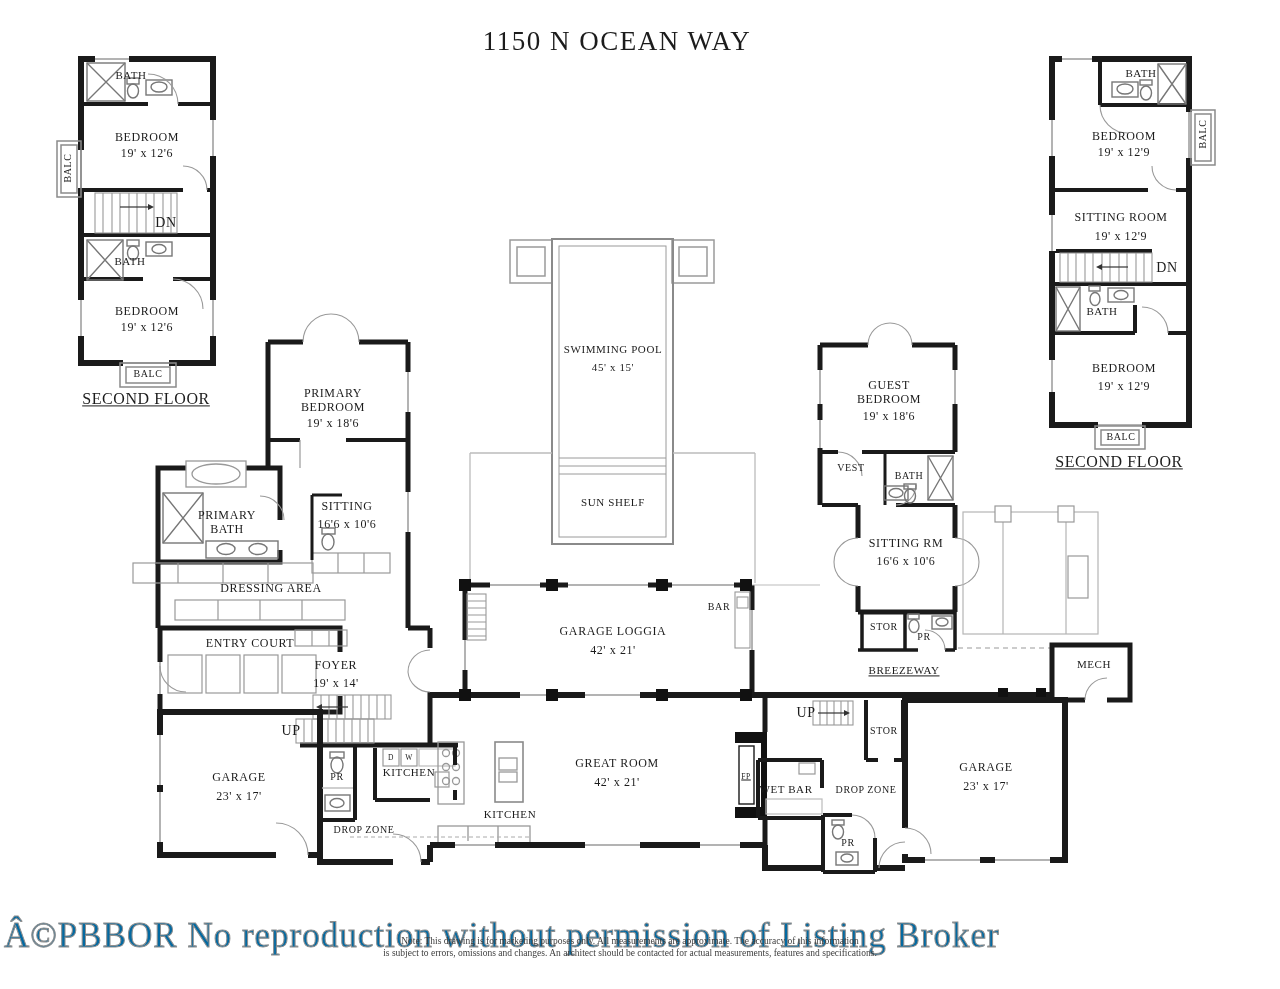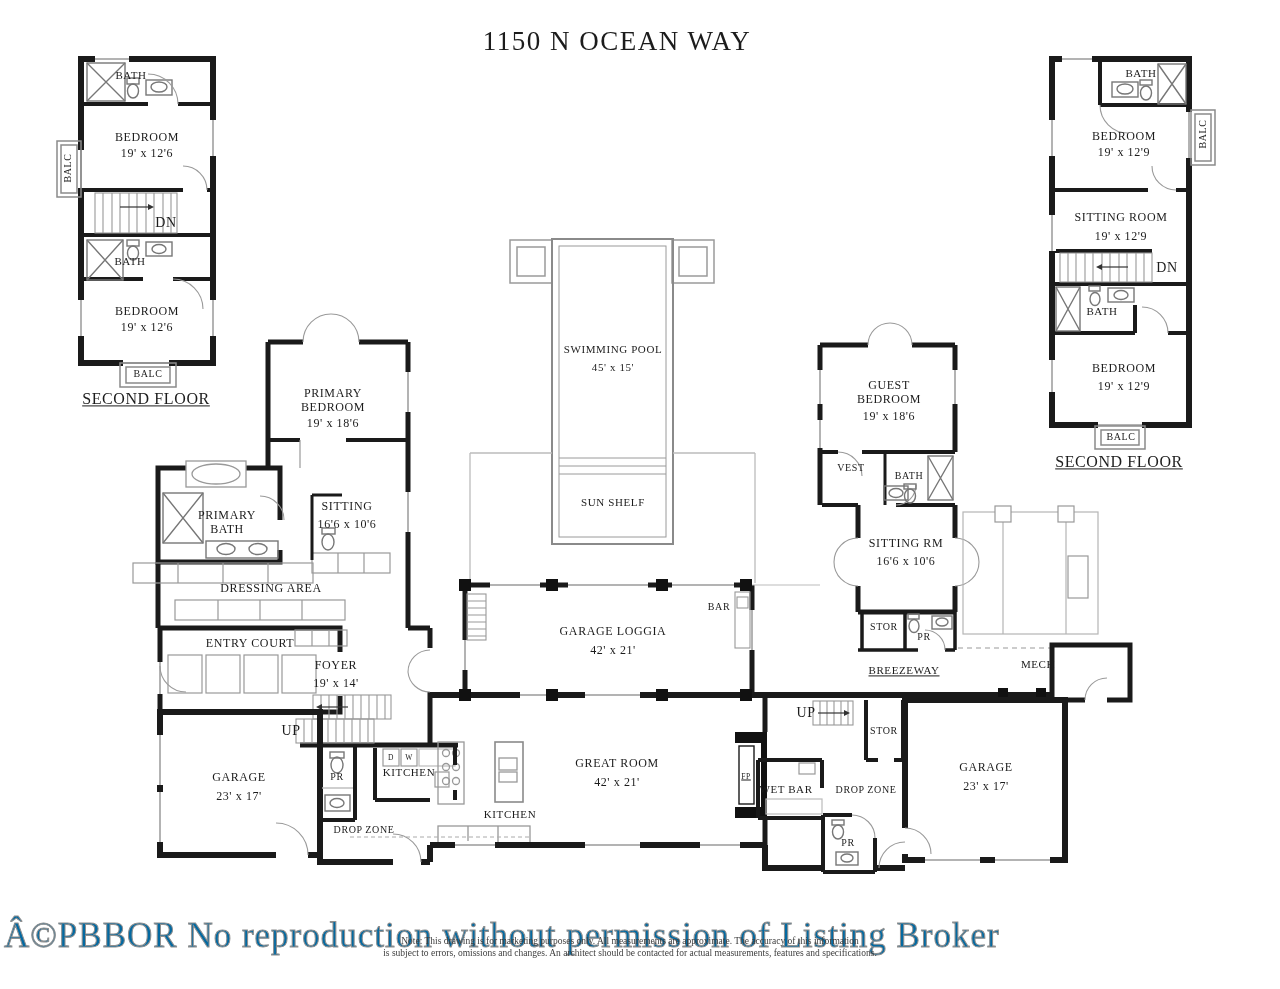--- a/index.html
+++ b/index.html
@@ -519,21 +519,21 @@
   <div class="lbl fs10" style="left:848px;top:843px;">PR</div>
   <div class="lbl wrap fs12" style="left:889px;top:392px;width:86px;">GUEST BEDROOM</div>
   <div class="lbl fs12" style="left:889px;top:416px;">19' x 18'6</div>
   <div class="lbl fs10" style="left:851px;top:468px;">VEST</div>
   <div class="lbl fs10" style="left:909px;top:476px;">BATH</div>
   <div class="lbl fs12" style="left:906px;top:543px;">SITTING RM</div>
   <div class="lbl fs12" style="left:906px;top:561px;">16'6 x 10'6</div>
   <div class="lbl fs10" style="left:884px;top:627px;">STOR</div>
   <div class="lbl fs10" style="left:924px;top:637px;">PR</div>
   <div class="lbl fs11" style="left:904px;top:671px;text-decoration:underline;">BREEZEWAY</div>
-  <div class="lbl fs11" style="left:1038px;top:665px;">MECH</div>
+  <div class="lbl fs11" style="left:1094px;top:665px;">MECH</div>
   <div class="lbl fs12" style="left:986px;top:767px;">GARAGE</div>
   <div class="lbl fs12" style="left:986px;top:786px;">23' x 17'</div>
 
   <div class="wm">Â©PBBOR No reproduction without permission of Listing Broker</div>
   <div class="disc">
     <div>Note: This drawing is for marketing purposes only. All measurements are approximate. The accuracy of this information</div>
     <div>is subject to errors, omissions and changes. An architect should be contacted for actual measurements, features and specifications.</div>
   </div>
 </div>
 

